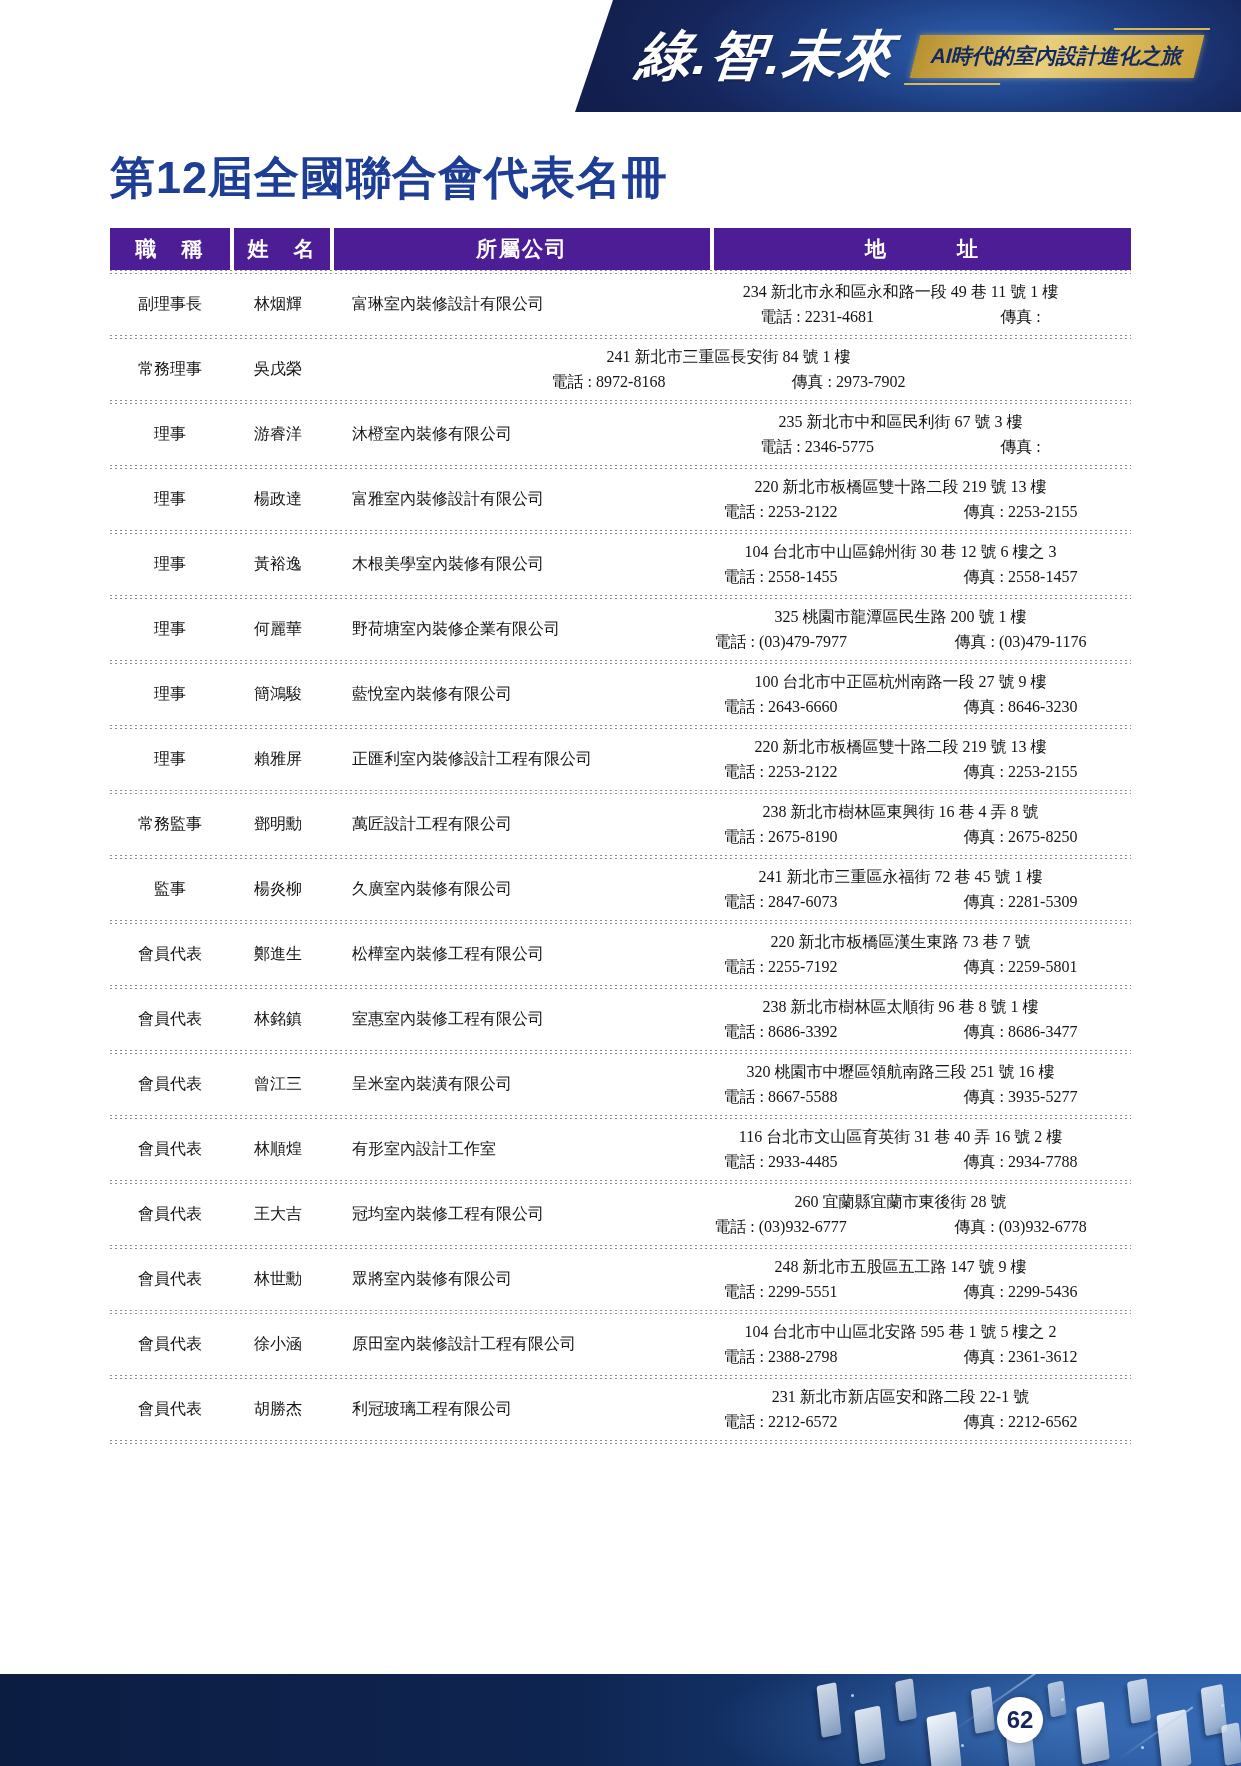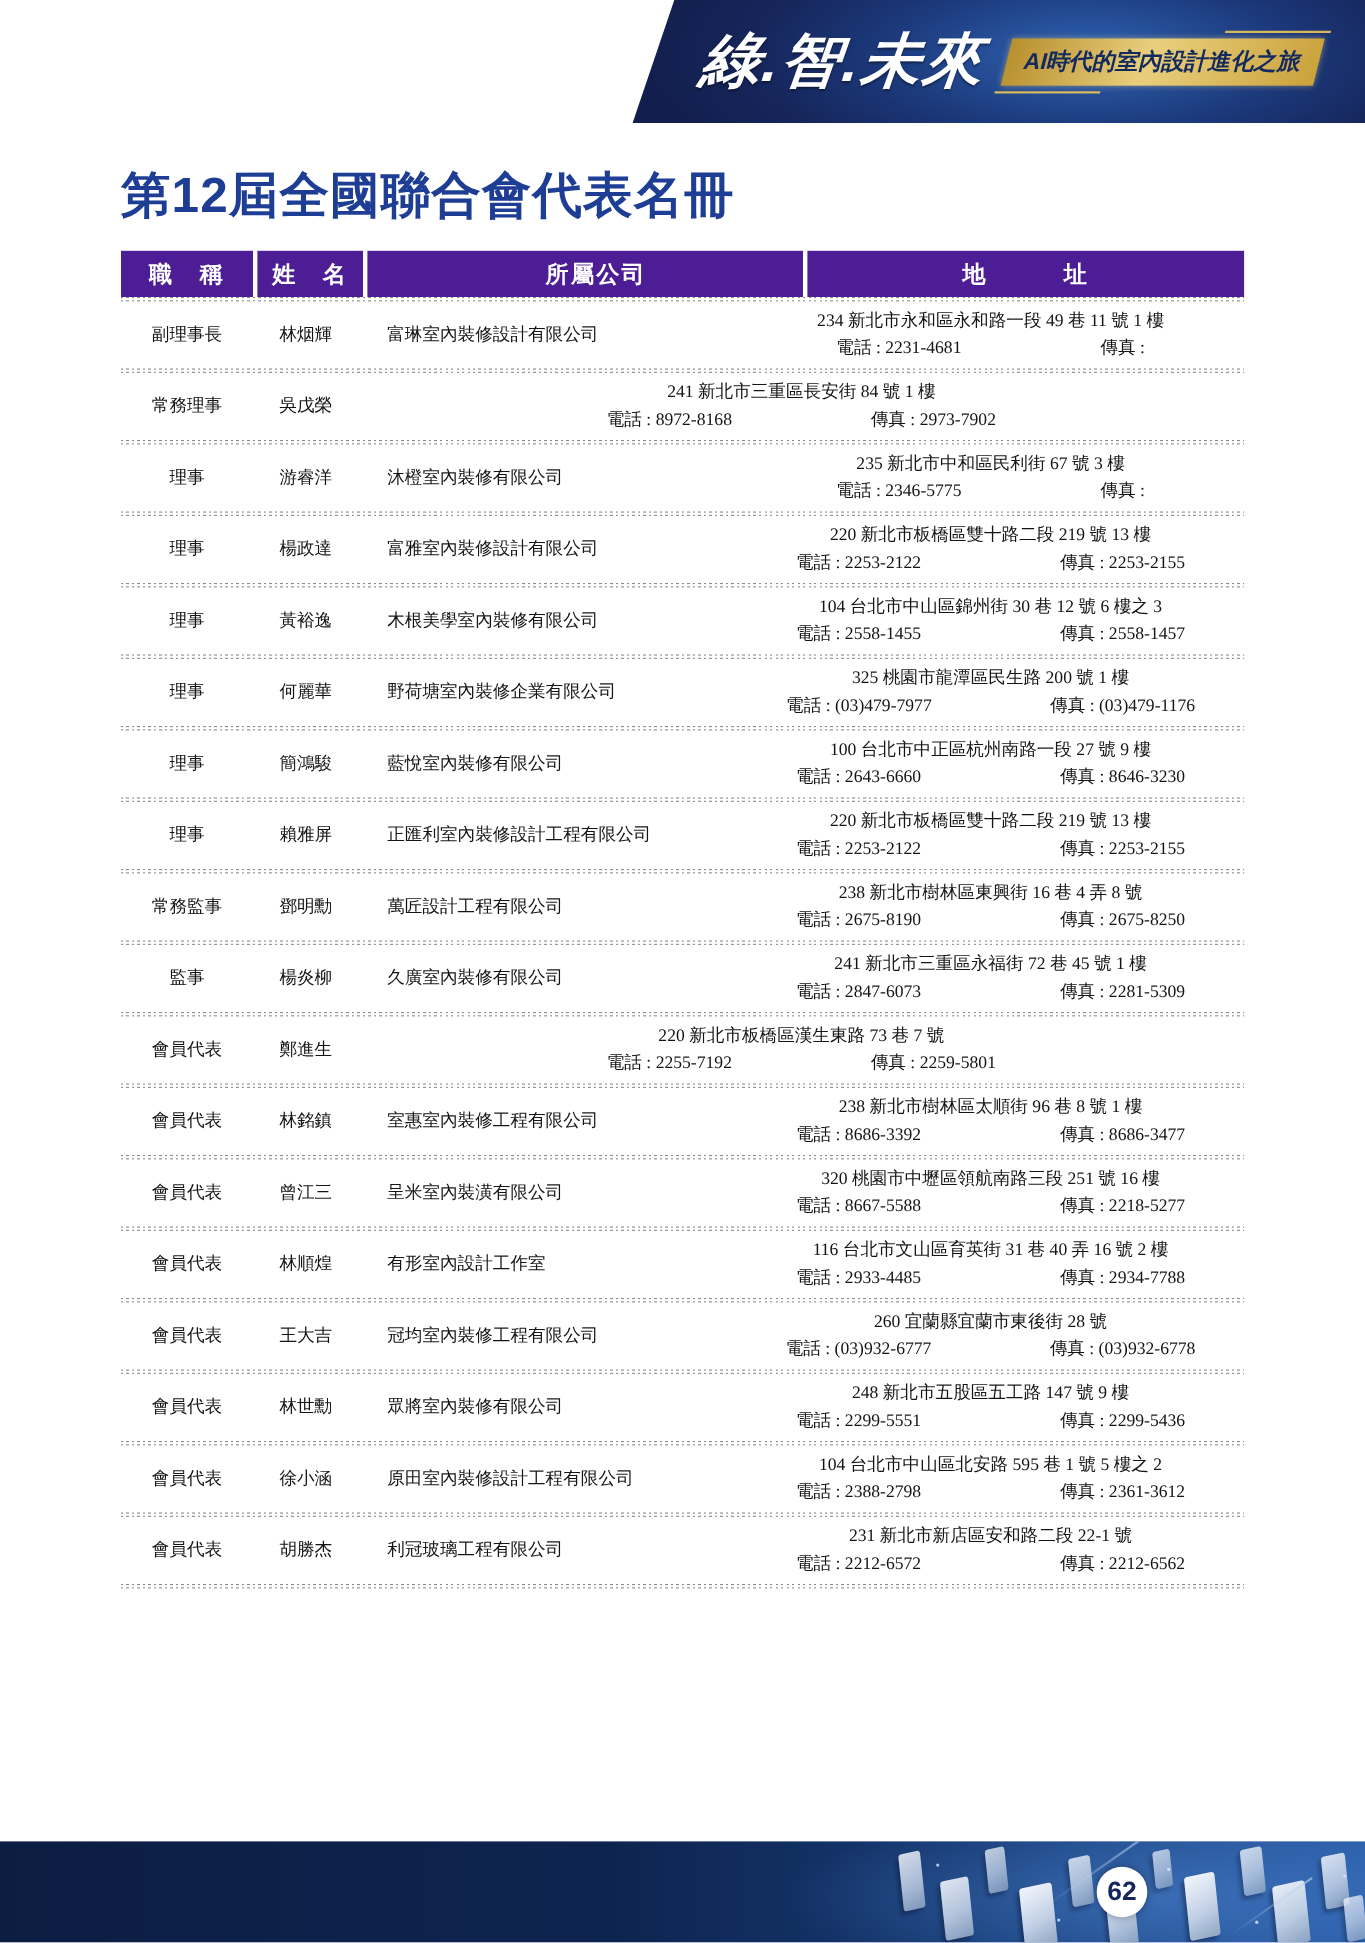--- a/index.html
+++ b/index.html
@@ -44,21 +44,21 @@
 
   
   .member-table{width:1021px;}
   .thead{display:flex;gap:4px;height:42px;}
   .thead .hcell{
     background:#4c1d95;color:#ffffff;font-weight:700;font-size:21px;
     display:flex;align-items:center;justify-content:center;letter-spacing:2px;
   }
   .h-title{width:120px;}
   .h-name{width:96px;}
-  .h-company{width:376px;padding-left:20px;}
+  .h-company{width:376px;}
   .h-address{flex:1;}
 
   .dotsep{
     height:4px;
     background-image:
       repeating-linear-gradient(90deg,#8c8c8c 0 2px,transparent 2px 5px),
       repeating-linear-gradient(90deg,#8c8c8c 0 2px,transparent 2px 5px);
     background-size:100% 1px,100% 1px;
     background-position:0 0,0 3px;
     background-repeat:repeat-x,repeat-x;
@@ -284,20 +284,21 @@
         <span class="contact-phone"><span class="lbl">電話 :</span> <span>2847-6073</span></span>
         <span class="contact-fax"><span class="lbl">傳真 :</span> <span>2281-5309</span></span>
       </div>
     </div>
   </div>
   <div class="dotsep"></div>
 
   <div class="trow">
     <div class="cell c-title">會員代表</div>
     <div class="cell c-name">鄭進生</div>
+    <div class="cell c-company">松樺室內裝修工程有限公司</div>
     <div class="cell c-address">
       <div class="addr-line">220 新北市板橋區漢生東路 73 巷 7 號</div>
       <div class="contact-line">
         <span class="contact-phone"><span class="lbl">電話 :</span> <span>2255-7192</span></span>
         <span class="contact-fax"><span class="lbl">傳真 :</span> <span>2259-5801</span></span>
       </div>
     </div>
   </div>
   <div class="dotsep"></div>
 
@@ -316,21 +317,21 @@
   <div class="dotsep"></div>
 
   <div class="trow">
     <div class="cell c-title">會員代表</div>
     <div class="cell c-name">曾江三</div>
     <div class="cell c-company">呈米室內裝潢有限公司</div>
     <div class="cell c-address">
       <div class="addr-line">320 桃園市中壢區領航南路三段 251 號 16 樓</div>
       <div class="contact-line">
         <span class="contact-phone"><span class="lbl">電話 :</span> <span>8667-5588</span></span>
-        <span class="contact-fax"><span class="lbl">傳真 :</span> <span>2218-5277</span></span>
+        <span class="contact-fax"><span class="lbl">傳真 :</span> <span>3935-5277</span></span>
       </div>
     </div>
   </div>
   <div class="dotsep"></div>
 
   <div class="trow">
     <div class="cell c-title">會員代表</div>
     <div class="cell c-name">林順煌</div>
     <div class="cell c-company">有形室內設計工作室</div>
     <div class="cell c-address">

